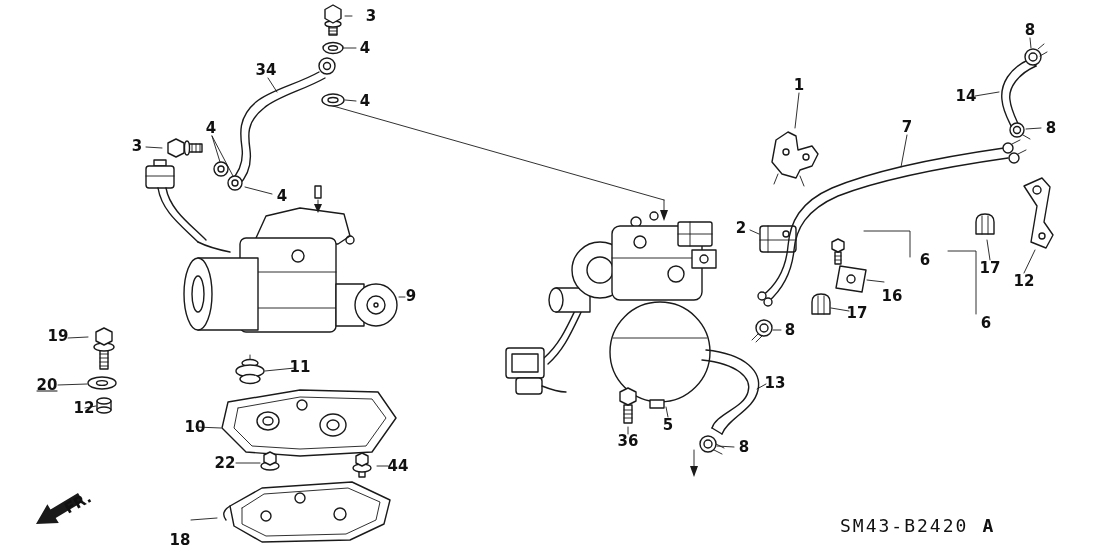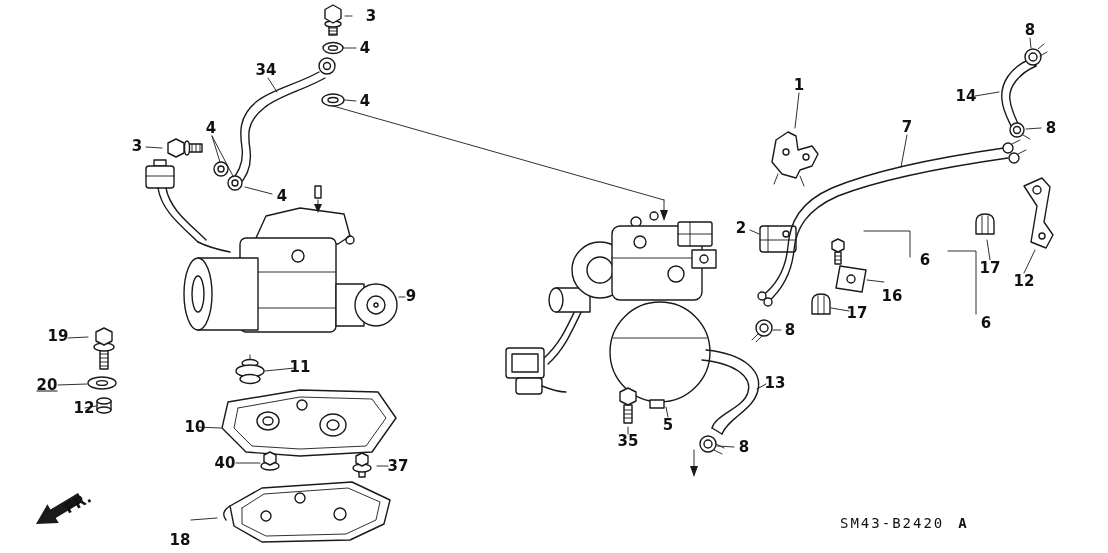--- a/index.html
+++ b/index.html
@@ -18,21 +18,21 @@
     user-select:none;
   }
   .fr-label {
     position:absolute; left:64px; top:494px;
     transform:rotate(-28deg);
     font-weight:700; font-size:15px; color:#111;
   }
   .drawing-code {
     position:absolute; left:840px; top:515px;
     font-family:"DejaVu Sans Mono", monospace;
-    font-size:14px; letter-spacing:2px; color:#111;
+    font-size:18px; letter-spacing:2px; color:#111;
   }
   .drawing-code .suffix { margin-left:14px; font-weight:700; }
 </style>
 </head>
 <body>
 
 <div class="canvas">
 
   <svg class="art" width="1108" height="553" viewBox="0 0 1108 553">
 
@@ -282,25 +282,25 @@
       <div class="callout" style="left: 857px; top: 313px;">17</div>
       <div class="callout" style="left: 986px; top: 323px;">6</div>
       <div class="callout" style="left: 790px; top: 330px;">8</div>
       <div class="callout" style="left: 411px; top: 296px;">9</div>
       <div class="callout" style="left: 58px; top: 336px;">19</div>
       <div class="callout" style="left: 47px; top: 385px; text-decoration: underline;">20</div>
       <div class="callout" style="left: 84px; top: 408px;">12</div>
       <div class="callout" style="left: 300px; top: 367px;">11</div>
       <div class="callout" style="left: 195px; top: 427px;">10</div>
       <div class="callout" style="left: 775px; top: 383px;">13</div>
-      <div class="callout" style="left: 628px; top: 441px;">35</div>
+      <div class="callout" style="left: 628px; top: 441px;">36</div>
       <div class="callout" style="left: 668px; top: 425px;">5</div>
       <div class="callout" style="left: 744px; top: 447px;">8</div>
-      <div class="callout" style="left: 225px; top: 463px;">40</div>
-      <div class="callout" style="left: 398px; top: 466px;">37</div>
+      <div class="callout" style="left: 225px; top: 463px;">22</div>
+      <div class="callout" style="left: 398px; top: 466px;">44</div>
       <div class="callout" style="left: 180px; top: 540px;">18</div>
     </div>
 
   <div class="fr-label">FR.</div>
 
   <div class="drawing-code">
     <span>SM43-B2420</span><span class="suffix">A</span>
   </div>
 
 </div>

